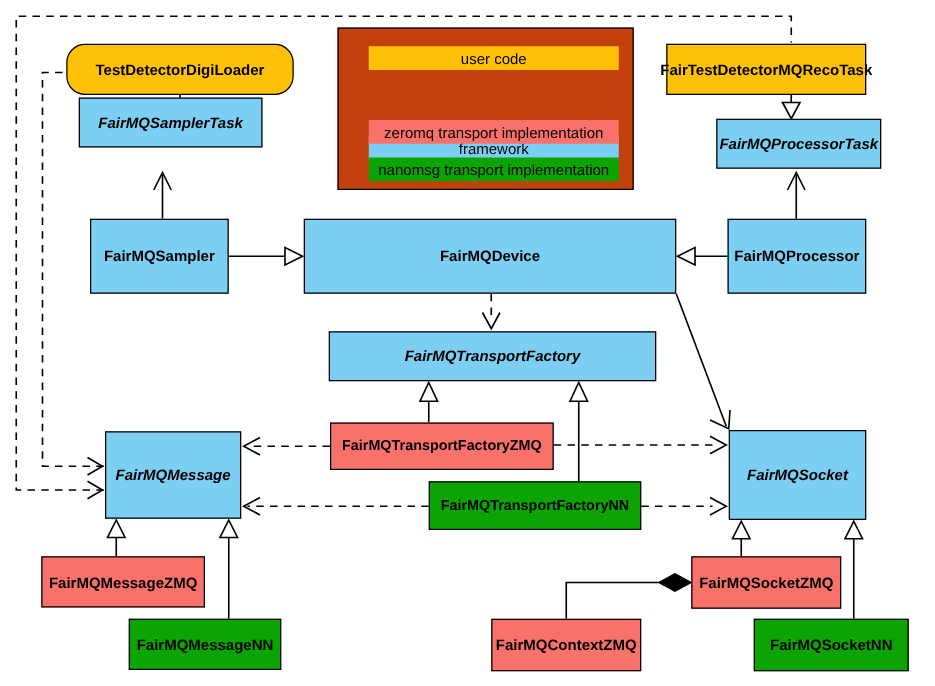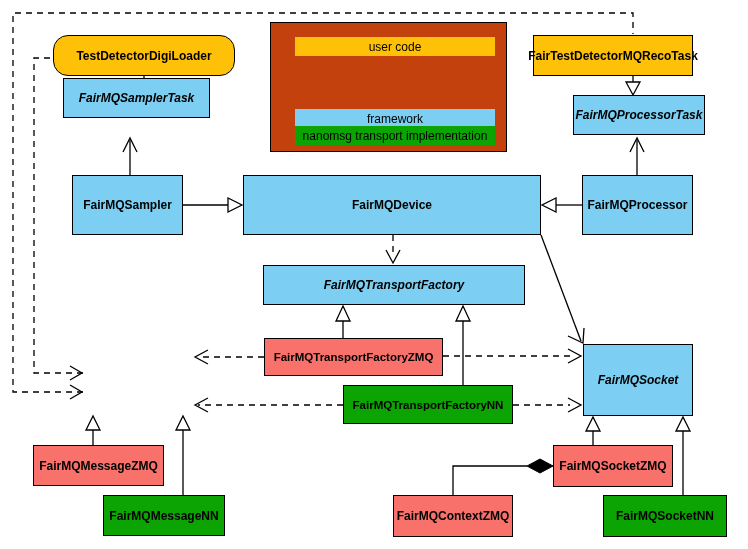--- a/index.html
+++ b/index.html
@@ -150,20 +150,23 @@
     </g>
   </svg>
 
   <div class="legend">
     <div class="legend-bar c-user" style="top:14px;">
         <span>user code</span>
       </div>
     <div class="legend-bar c-frame" style="top:38px;margin-top:48px;">
         <span>framework</span>
       </div>
+    <div class="legend-bar c-zmq" style="top:73px;">
+        <span>zeromq transport implementation</span>
+      </div>
     <div class="legend-bar c-nn" style="top:103px;">
         <span>nanomsg transport implementation</span>
       </div>
   </div>
 
   <div class="node c-user" style="left:53px;top:35px;width:182px;height:41px;border-radius:15px;">
       <span>TestDetectorDigiLoader</span>
     </div>
   <div class="node c-user" style="left:533px;top:35px;width:160px;height:41px;">
       <span>FairTestDetectorMQRecoTask</span>
@@ -190,20 +193,23 @@
       <span>FairMQTransportFactory</span>
     </div>
 
   <div class="node c-zmq tight" style="left:264px;top:338px;width:179px;height:38px;">
       <span>FairMQTransportFactoryZMQ</span>
     </div>
   <div class="node c-nn tight" style="left:343px;top:385px;width:170px;height:39px;">
       <span>FairMQTransportFactoryNN</span>
     </div>
 
+  <div class="node c-frame abstract" style="left:84px;top:345px;width:109px;height:70px;">
+      <span>FairMQMessage</span>
+    </div>
   <div class="node c-frame abstract" style="left:583px;top:344px;width:110px;height:72px;">
       <span>FairMQSocket</span>
     </div>
 
   <div class="node c-nn" style="left:103px;top:495px;width:122px;height:41px;">
       <span>FairMQMessageNN</span>
     </div>
   <div class="node c-zmq" style="left:33px;top:445px;width:131px;height:41px;">
       <span>FairMQMessageZMQ</span>
     </div>

